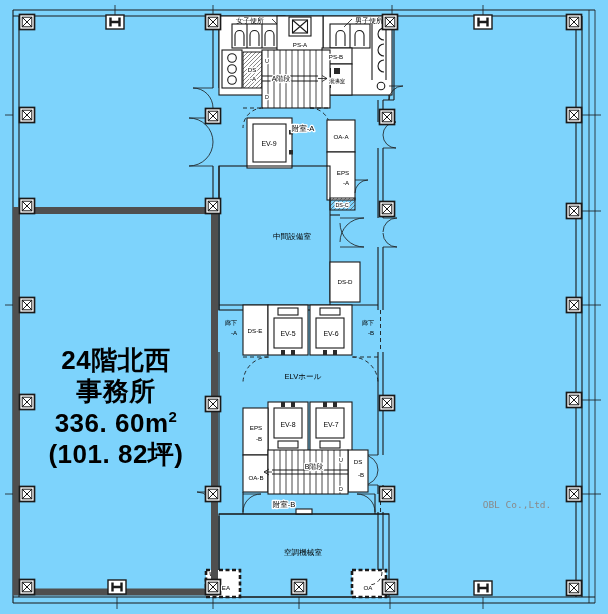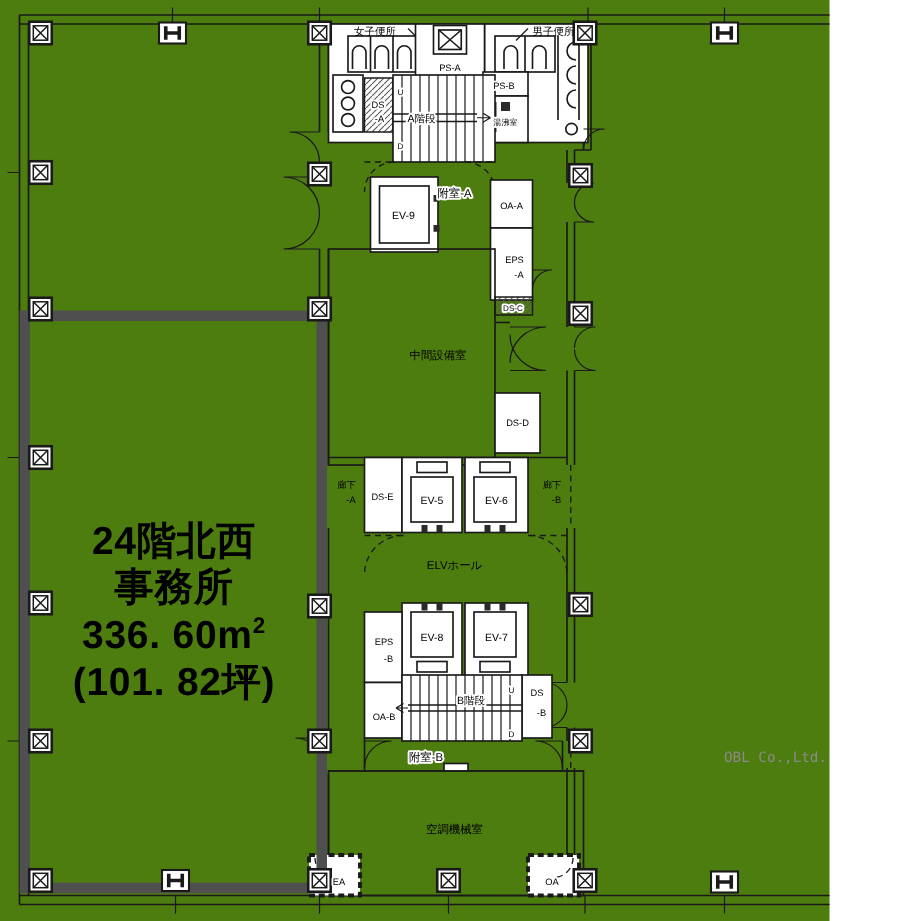--- a/index.html
+++ b/index.html
@@ -1,16 +1,16 @@
 <!DOCTYPE html>
 <html><head>
 <meta charset="utf-8">
 <style>
   html,body{margin:0;padding:0;background:#fff;}
-  .stage{position:relative;width:553px;height:614px;background:#4d7c0f;overflow:hidden;
+  .stage{position:relative;width:608px;height:614px;background:#7dd3fc;overflow:hidden;
          font-family:"Liberation Sans","DejaVu Sans",sans-serif;text-align:right;}
   svg{position:absolute;left:0;top:0;}
   svg *{vector-effect:none;}
   .w{stroke:#1a1a1a;stroke-width:1.1;fill:none;}
   .wf{stroke:#1a1a1a;stroke-width:1.1;fill:#fff;}
   .thin{stroke:#1a1a1a;stroke-width:0.8;fill:none;}
   .thick{stroke:#4f4f4f;stroke-width:7;fill:none;}
   .dash{stroke:#1a1a1a;stroke-width:0.9;fill:none;stroke-dasharray:4 3;}
   .hatch{stroke:#1a1a1a;stroke-width:1;fill:url(#hatchp);}
   .shaft{stroke:#1a1a1a;stroke-width:2.6;fill:#fff;stroke-dasharray:4 2.5;}

